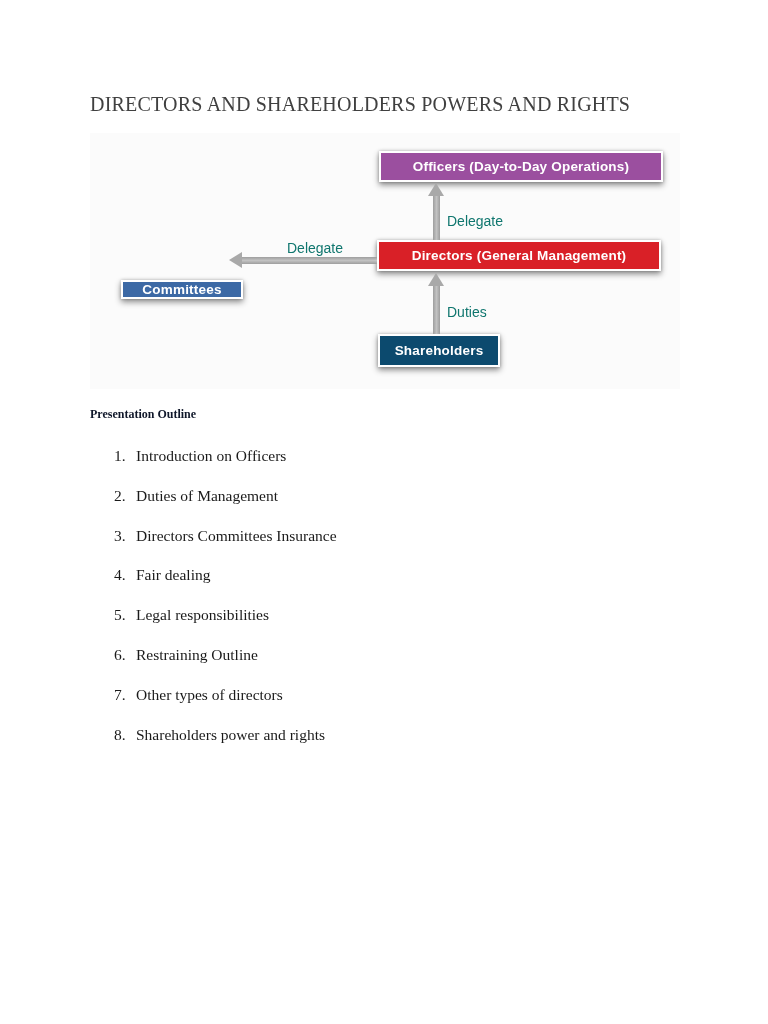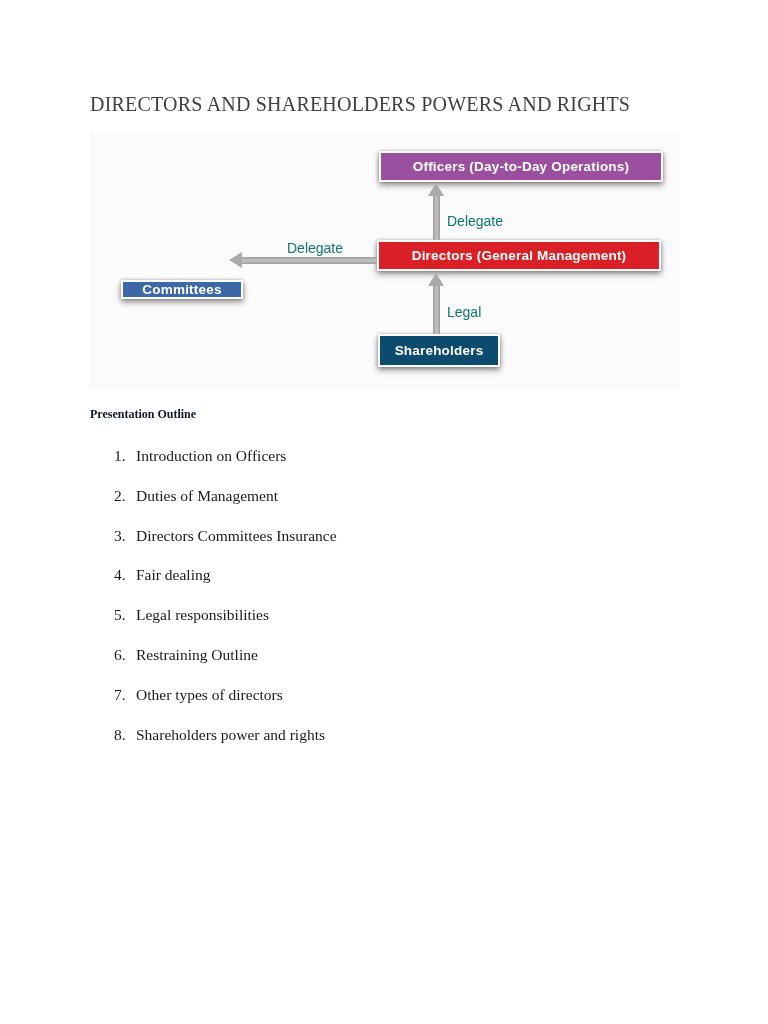--- a/index.html
+++ b/index.html
@@ -150,21 +150,21 @@
     <div class="arrow-shaft-v arr1-shaft"></div>
     <div class="arrow-head-up arr1-head"></div>
     <div class="dlabel dlabel-delegate1">Delegate</div>
 
     <div class="arrow-shaft-h arr2-shaft"></div>
     <div class="arrow-head-left arr2-head"></div>
     <div class="dlabel dlabel-delegate2">Delegate</div>
 
     <div class="arrow-shaft-v arr3-shaft"></div>
     <div class="arrow-head-up arr3-head"></div>
-    <div class="dlabel dlabel-elect">Legal</div>
+    <div class="dlabel dlabel-elect">Duties</div>
   </div>
 
   <div class="outline-heading">Presentation Outline</div>
 
   <ol class="outline-list">
     <li class="outline-item">
       <span class="outline-num">1.</span>
       <span>Introduction on Officers</span>
     </li>
     <li class="outline-item">

